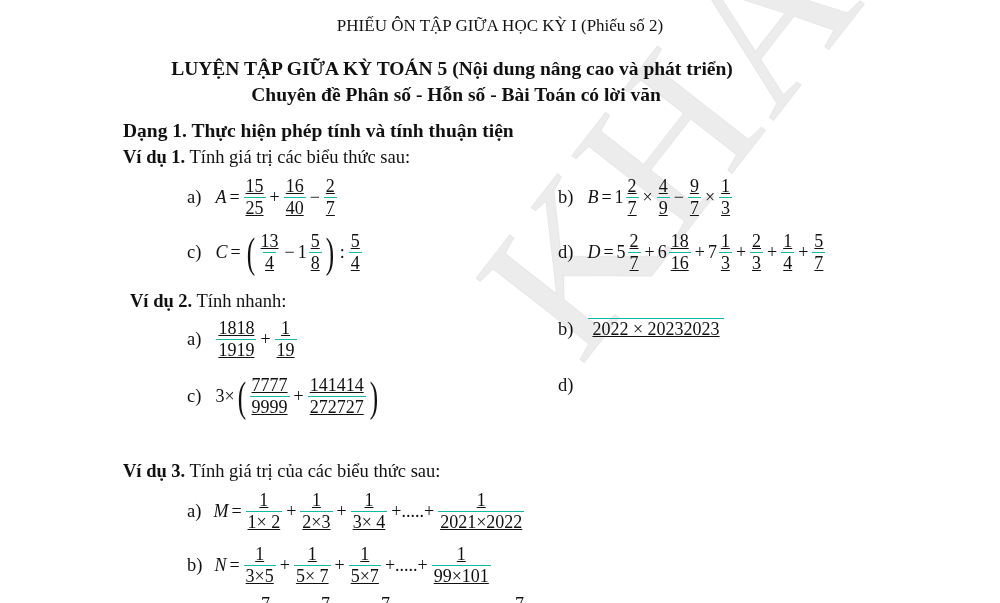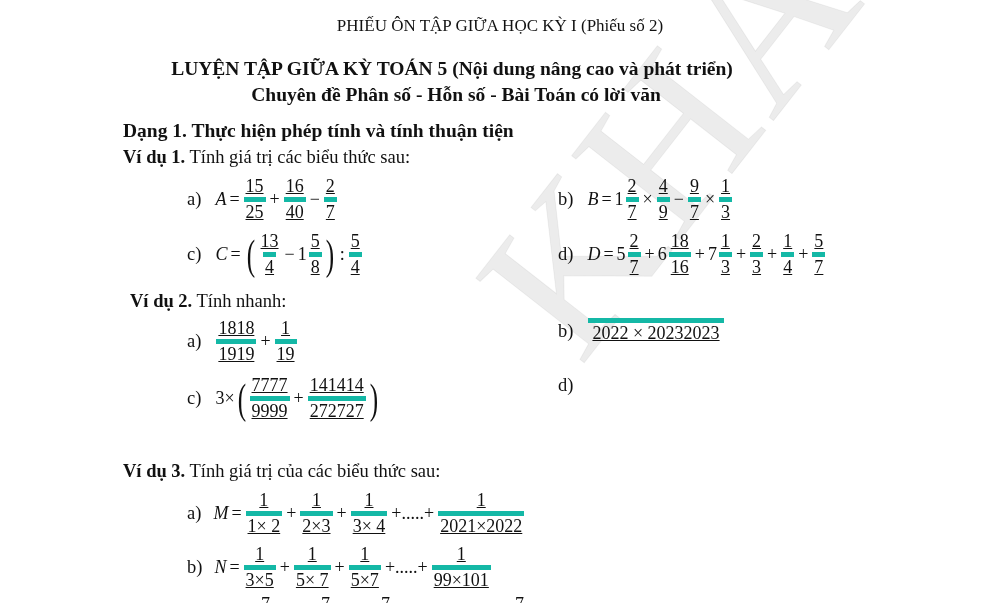--- a/index.html
+++ b/index.html
@@ -23,21 +23,21 @@
   .section { font-weight:bold; font-size:19.5px; }
   .example { font-size:18.5px; }
   .example b { font-weight:bold; }
   .label { font-size:18.5px; }
 
   .m { display:inline-flex; align-items:center; font-family:"Liberation Serif", serif; font-size:18px; }
   .m .v { font-style:italic; }
   .op { margin:0 3px; }
   .frac { display:inline-flex; flex-direction:column; align-items:center; vertical-align:middle; margin:0 1px;text-decoration:underline; }
   .frac .n { padding:0 2px; line-height:21px; }
-  .frac .d { padding:0 2px; line-height:21px; border-top:5px solid #14b8a6; }
+  .frac .d { padding:0 2px; line-height:21px; border-top:1px solid #14b8a6; }
   .whole { margin-right:1px; }
   .paren { font-size:42px; line-height:42px; font-weight:100; transform:scaleX(0.6); display:inline-block; }
   .bigfrac .n, .bigfrac .d { font-size:18px; padding:0 4px; }
 </style>
 </head>
 <body>
 
 <div class="watermark">KHAI TÂM</div>
 
 <div class="abs title1">PHIẾU ÔN TẬP GIỮA HỌC KỲ I (Phiếu số 2)</div>

